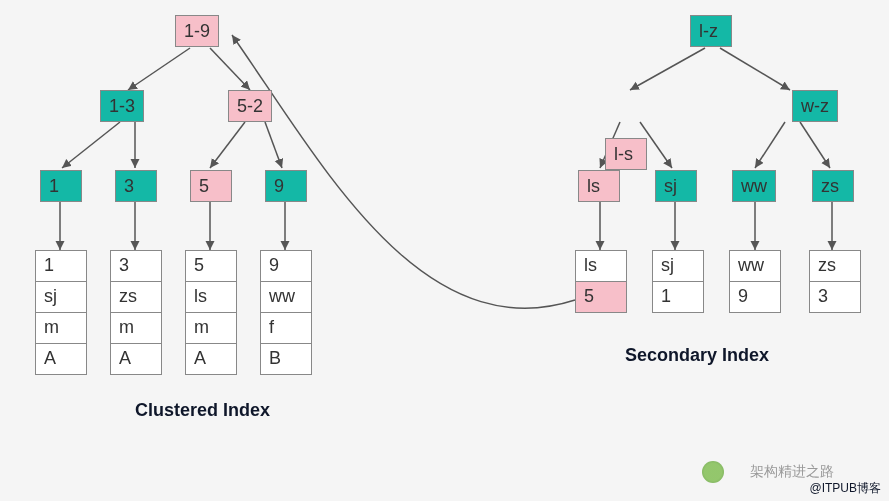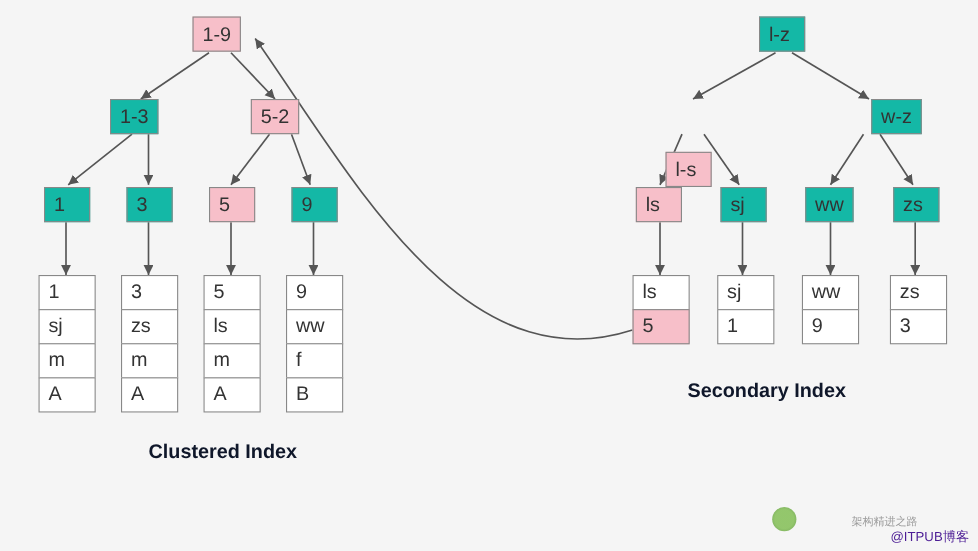--- a/index.html
+++ b/index.html
@@ -69,29 +69,29 @@
         width: 22px;
         height: 22px;
         border-radius: 50%;
         background: radial-gradient(circle, #7bbb4a 55%, #4a8a2a 100%);
         opacity: .8;
     }
     .watermark-text {
         position: absolute;
         right: 55px;
         bottom: 20px;
-        font-size: 10px;
+        font-size: 14px;
         color: #999;
     }
     .watermark-sub {
         position: absolute;
         right: 8px;
         bottom: 4px;
         font-size: 12px;
-        color: #4c1d95;
+        color: #0f172a;
     }
 </style>
 </head>
 <body>
 
 <div class="canvas">
 
 <svg class="arrows">
   <defs>
     <marker id="ah" markerWidth="8" markerHeight="8" refX="6" refY="3" orient="auto">

